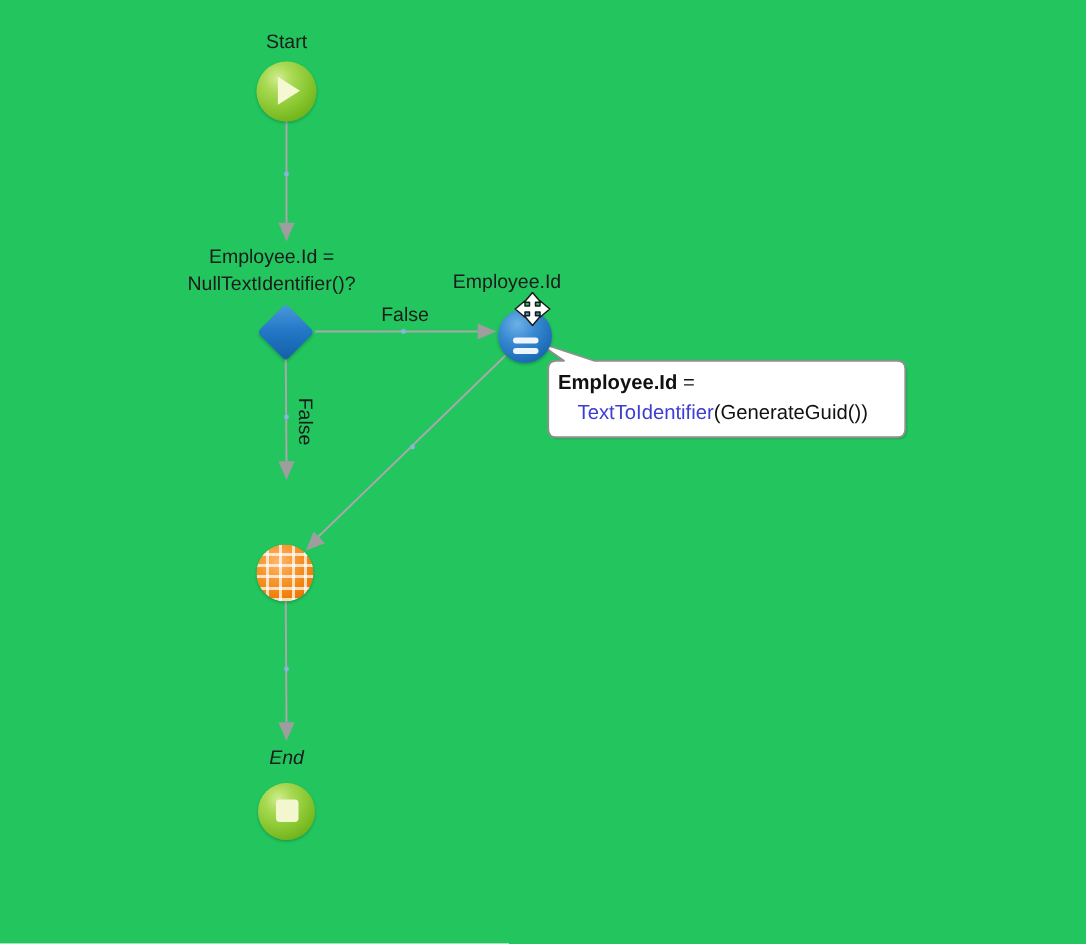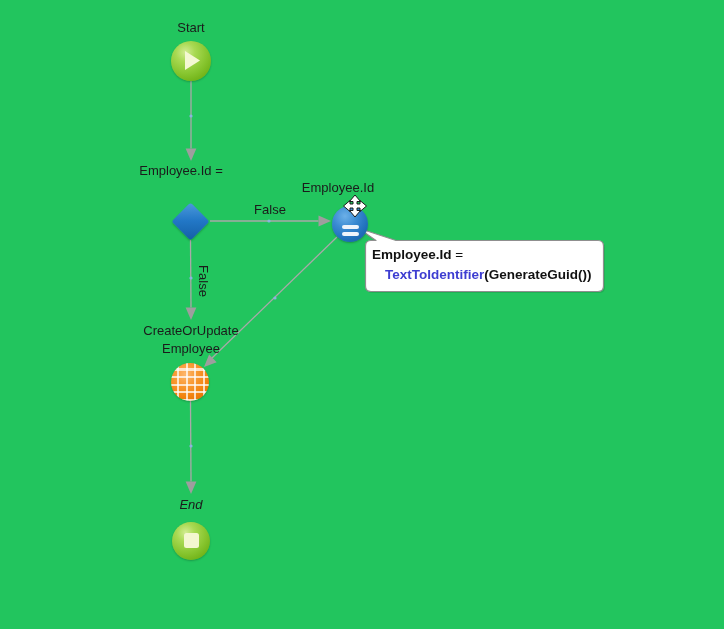--- a/index.html
+++ b/index.html
@@ -61,21 +61,21 @@
       repeating-linear-gradient(to right, rgba(255,255,255,0) 0 6.5px, rgba(255,255,255,0.72) 6.5px 8.5px),
       repeating-linear-gradient(to bottom, rgba(255,255,255,0) 0 5.5px, rgba(255,255,255,0.72) 5.5px 7.5px),
       radial-gradient(circle at 38% 30%, #feb76d 0%, #f99b36 30%, #f2830f 62%, #dd6a00 95%);
     box-shadow:0 1px 2px rgba(0,0,0,0.22);
   }
 
   .tooltip-text{
     position:absolute;left:372px;top:245px;z-index:4;
     font-size:13.5px;line-height:19.5px;color:#111;white-space:nowrap;
   }
-  .tooltip-text .indent{padding-left:13px;font-weight:bold;}
+  .tooltip-text .indent{padding-left:13px;}
   .tooltip-text .fn{color:#3d3dd1;}
   .tooltip-text b{font-weight:bold;}
 </style>
 </head>
 <body>
 
 <div id="canvas">
 
   <svg class="layer" width="724" height="629" viewBox="0 0 724 629">
 
@@ -126,32 +126,29 @@
   </div>
 
   <svg id="cursor-layer" class="layer" width="724" height="629" viewBox="0 0 724 629">
     <path d="M 355 195 L 360.5 201.5 L 357 201.5 L 357 204 L 360 204 L 360 200.5 L 366.5 206 L 360 211.5 L 360 208 L 357 208 L 357 210.5 L 360.5 210.5 L 355 217 L 349.5 210.5 L 353 210.5 L 353 208 L 350 208 L 350 211.5 L 343.5 206 L 350 200.5 L 350 204 L 353 204 L 353 201.5 L 349.5 201.5 Z" fill="#ffffff" stroke="#1a1a1a" stroke-width="1" stroke-linejoin="round"></path>
   </svg>
 
   <div class="lbl" style="left:191px;top:19px;">Start</div>
 
   <div class="lbl" style="left:181px;top:162px;">
     <div>Employee.Id =</div>
+    <div>NullTextIdentifier()?</div>
   </div>
 
   <div class="lbl" style="left:270px;top:201px;">False</div>
 
   <div class="lbl" style="left:338px;top:179px;">Employee.Id</div>
 
   <div class="lbl lbl-rot" style="left:203px;top:281px;">False</div>
 
-  <div class="lbl" style="left:191px;top:322px;">
-    <div>CreateOrUpdate</div>
-    <div>Employee</div>
-  </div>
 
   <div class="lbl" style="left:191px;top:496px;font-style:italic;">End</div>
 
   <div class="tooltip-text">
     <div><b>Employee.Id</b><span> =</span></div>
     <div class="indent"><span class="fn">TextToIdentifier</span><span>(GenerateGuid())</span></div>
   </div>
 
 </div>
 

